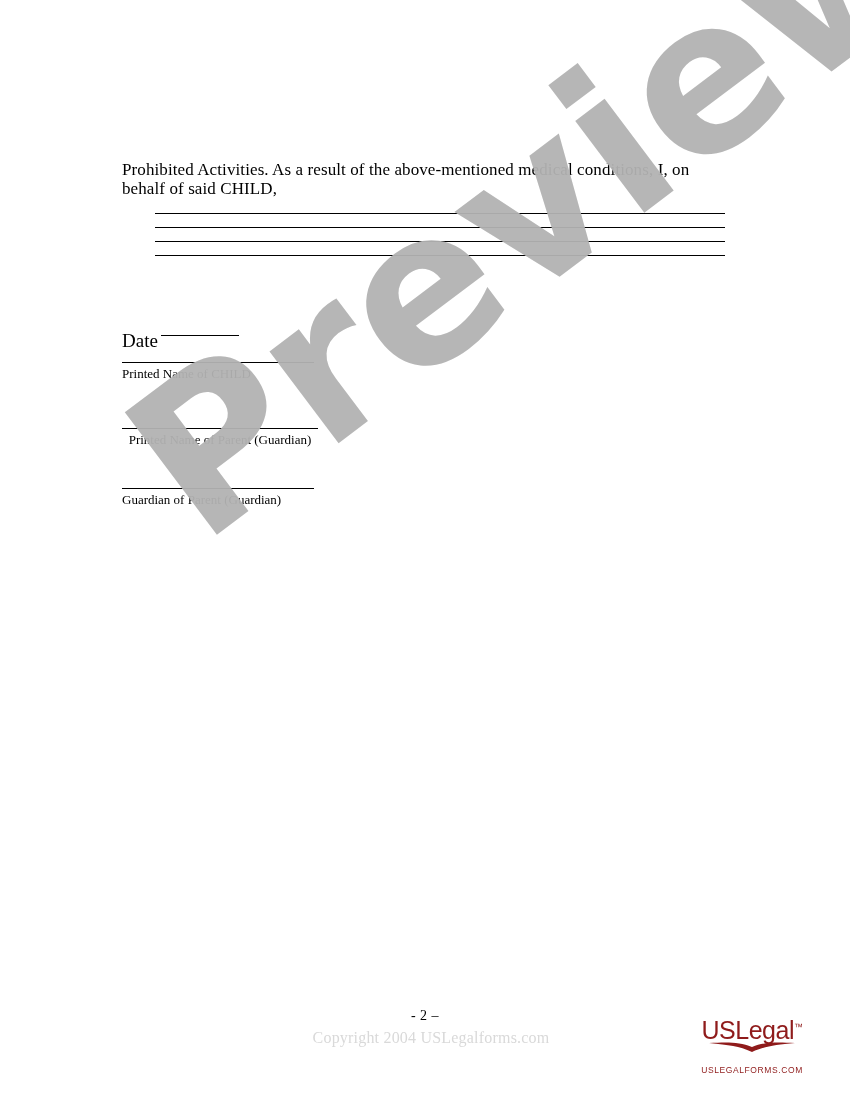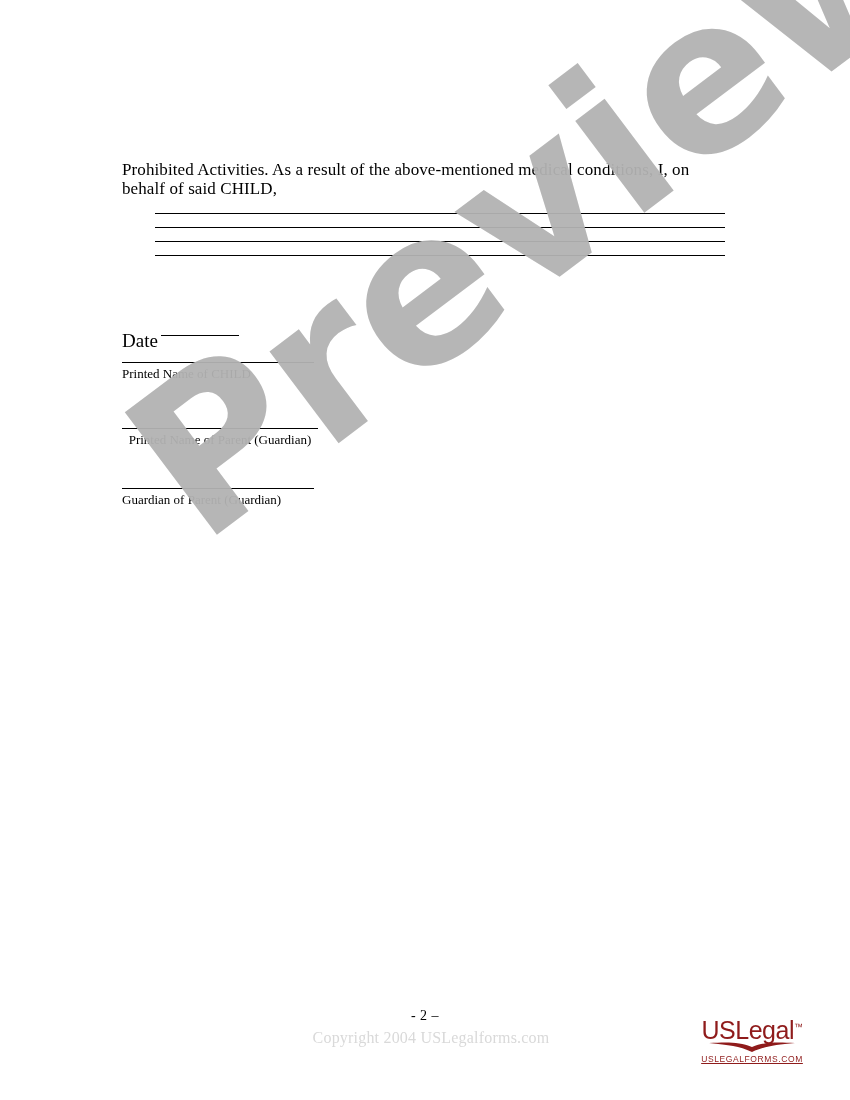--- a/index.html
+++ b/index.html
@@ -180,22 +180,21 @@
     display: block;
     margin: -2px auto 0 auto;
     width: 86px;
     height: 12px;
   }
   .logo-sub {
     font-family: "Liberation Sans", sans-serif;
     font-size: 8.5px;
     color: #8f1b1b;
     letter-spacing: 0.6px;
-    margin-top: 1px;
-    text-decoration: underline;
+    margin-top: 12px;
   }
 </style>
 </head>
 <body>
 
 <div class="page">
 
   <div class="content">
     <div class="para">
       <span class="line1">Prohibited Activities. As a result of the above-mentioned medical conditions, I, on behalf of said CHILD,</span>

